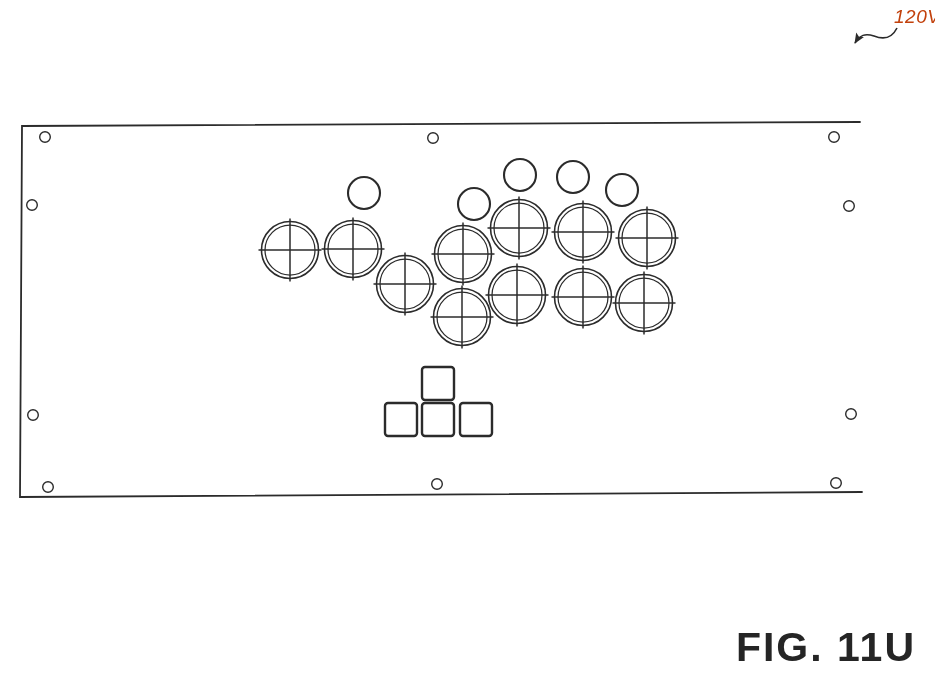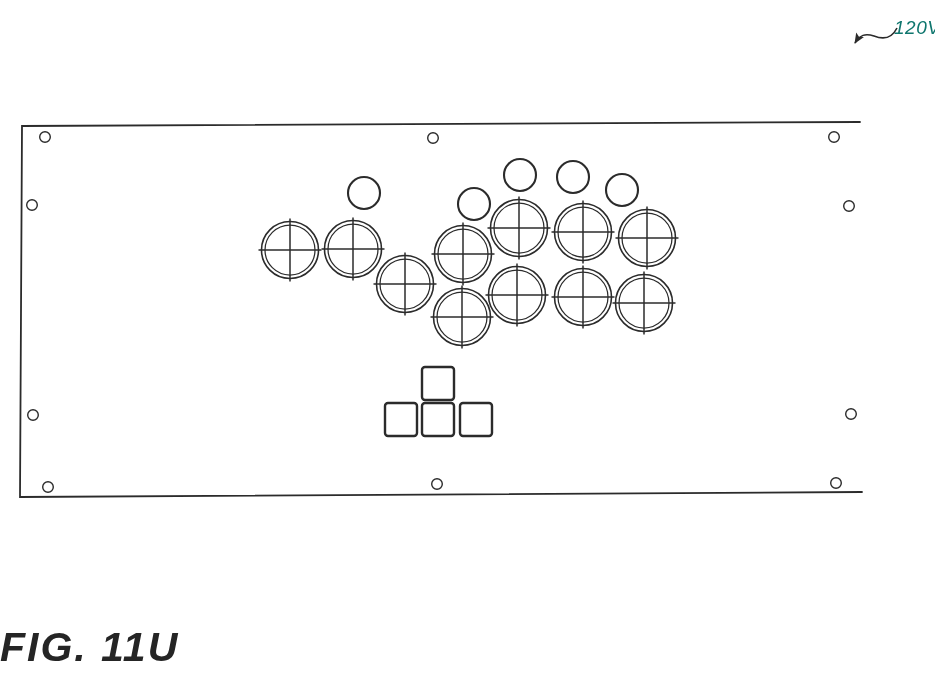--- a/index.html
+++ b/index.html
@@ -25,37 +25,36 @@
   }
   .ref-label {
     position: absolute;
     top: 6px;
     left: 894px;
     width: 41px;
     font-size: 19px;
     font-style: italic;
     font-weight: 500;
     letter-spacing: 0.5px;
-    color: #0f766e;
+    color: #c2410c;
     white-space: nowrap;
-    margin-top: 11px;
   }
   .figure-caption {
     position: absolute;
     top: 624px;
     left: 0;
     width: 904px;
-    text-align: left;
+    text-align: right;
     font-family: "Liberation Sans", sans-serif;
     font-size: 41px;
     font-weight: bold;
-    font-style: italic;
     letter-spacing: 2px;
     color: #252525;
     white-space: nowrap;
+    padding-left: 12px;
   }
 </style>
 </head>
 <body>
 
 <div class="page">
 
   <svg id="diagram-svg" width="935" height="683" viewBox="0 0 935 683">
     <defs>
       <marker id="arrowhead" markerUnits="userSpaceOnUse" markerWidth="14" markerHeight="12" refX="10" refY="4.5" orient="auto">

